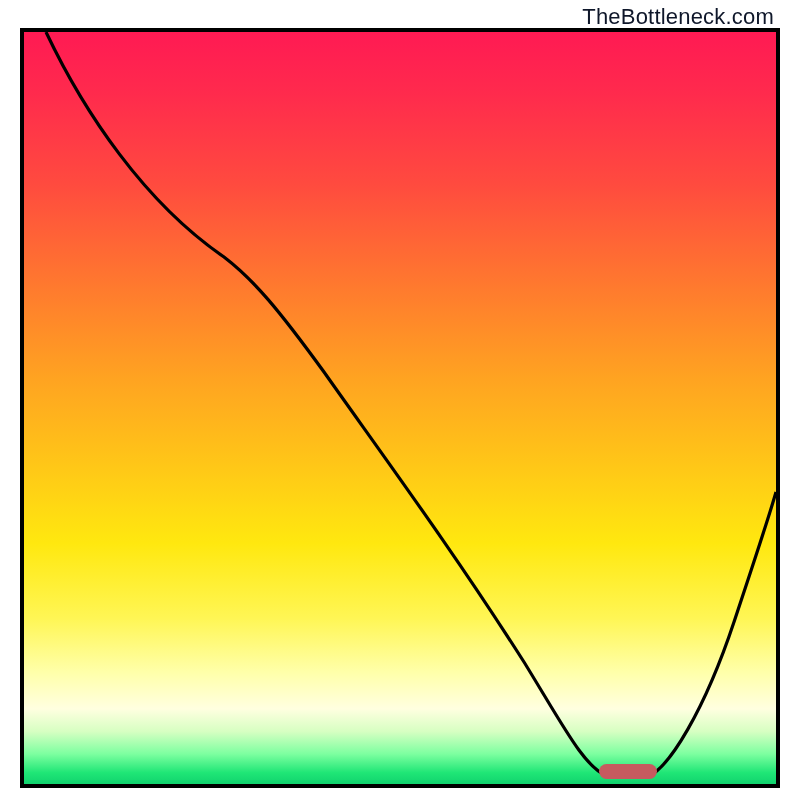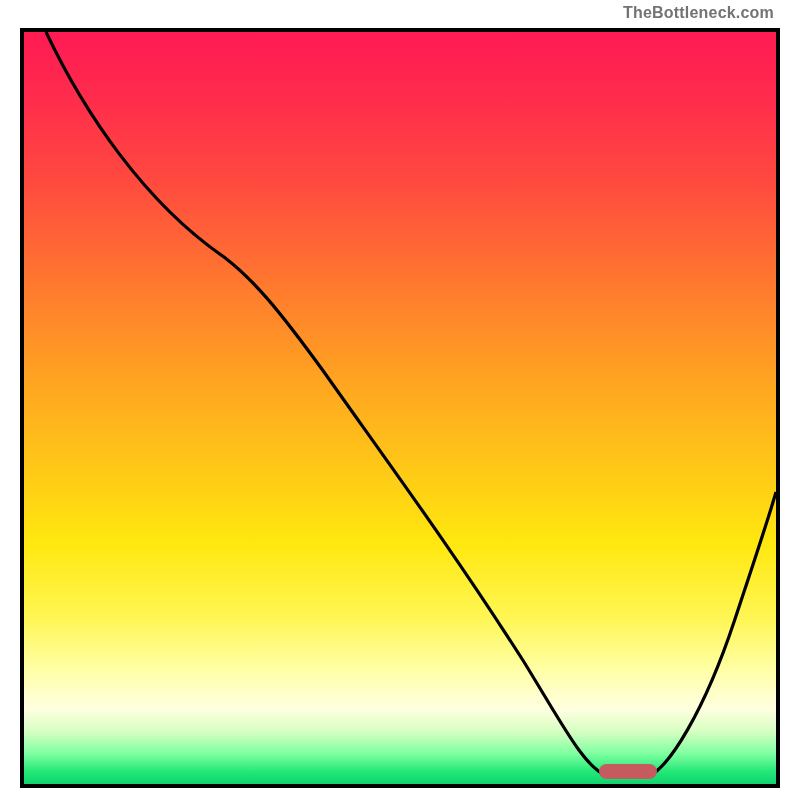--- a/index.html
+++ b/index.html
@@ -51,23 +51,23 @@
     position: absolute;
     width: 58px;
     height: 15px;
     border-radius: 8px;
     background: #c65a5f;
   }
   .watermark {
     position: absolute;
     top: 4px;
     right: 26px;
-    color: #737373;
-    font-size: 16px;
-    font-weight: 700;
+    color: #0f172a;
+    font-size: 22px;
+    font-weight: 400;
     letter-spacing: 0.2px;
   }
 </style>
 </head>
 <body>
 
 <div class="watermark">TheBottleneck.com</div>
 
 <div class="frame">
 

